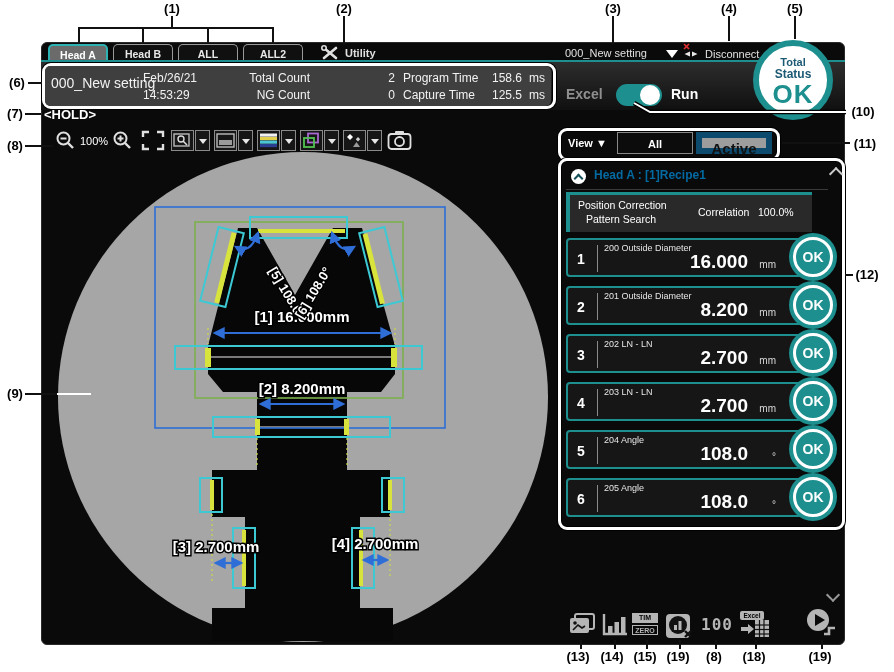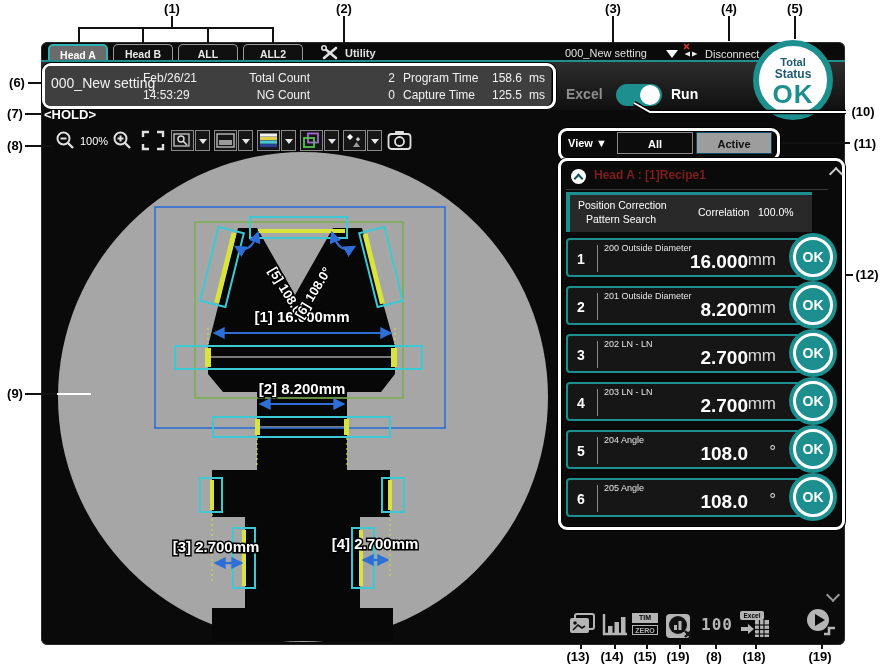--- a/index.html
+++ b/index.html
@@ -26,31 +26,31 @@
   .status-circle .ok{font-size:26px;font-weight:bold;color:#1e8f8f;line-height:26px;letter-spacing:1px;}
   .hold{position:absolute;left:44px;top:107px;color:#fff;font-size:13px;font-weight:bold;}
   
   .tbtn{position:absolute;top:130px;height:21px;border:1px solid #8a8a8a;background:#161616;box-sizing:border-box;}
   .tarr{position:absolute;top:130px;width:15px;height:21px;border:1px solid #8a8a8a;background:#161616;box-sizing:border-box;}
   .tarr::after{content:"";position:absolute;left:3px;top:8px;border-left:4px solid transparent;border-right:4px solid transparent;border-top:5px solid #e8e8e8;}
   .ztext{position:absolute;left:80px;top:135px;color:#fff;font-size:11px;}
   
   .viewlbl{position:absolute;left:568px;top:137px;color:#fff;font-size:11px;font-weight:bold;}
   .btn-all{position:absolute;left:617px;top:132px;width:76px;height:22px;background:#0c0c0c;border:1px solid #888;color:#fff;font-size:11px;font-weight:bold;text-align:center;line-height:22px;box-sizing:border-box;}
-  .btn-active{position:absolute;left:696px;top:132px;width:76px;height:22px;background:#9d9d9d;border:1px solid #0c4a6e;color:#111;font-size:11px;font-weight:bold;text-align:center;line-height:22px;box-sizing:border-box;}
-  .rheader{position:absolute;left:566px;top:168px;color:#7f1d1d;font-size:12px;font-weight:bold;}
+  .btn-active{position:absolute;left:696px;top:132px;width:76px;height:22px;background:#9d9d9d;border:6px solid #0c4a6e;color:#111;font-size:15px;font-weight:bold;text-align:center;line-height:22px;box-sizing:border-box;}
+  .rheader{position:absolute;left:566px;top:168px;color:#0369a1;font-size:12px;font-weight:bold;}
   .chev-circle{position:absolute;left:571px;top:169px;width:15px;height:15px;background:#fff;border-radius:50%;}
   .chev-circle::after{content:"";position:absolute;left:4px;top:6px;width:5px;height:5px;border-left:2px solid #14505a;border-top:2px solid #14505a;transform:rotate(45deg);}
   .poscard{position:absolute;left:566px;top:192px;width:246px;height:40px;background:#292929;border-top:3px solid #1e8f8f;border-left:4px solid #1e8f8f;box-sizing:border-box;color:#fff;}
   .row{position:absolute;left:566px;width:260px;height:39px;background:#161616;border:2px solid #1e8f8f;border-radius:4px;box-sizing:border-box;color:#fff;}
   .row .no{position:absolute;left:9px;top:11px;font-size:14px;font-weight:bold;}
   .row .div{position:absolute;left:29px;top:5px;width:1px;height:27px;background:#8a8a8a;}
   .row .lab{position:absolute;left:36px;top:3px;font-size:9px;color:#e6e6e6;white-space:nowrap;}
   .row .val{position:absolute;right:76px;bottom:2px;font-size:19px;font-weight:bold;}
-  .row .unit{position:absolute;right:48px;bottom:5px;font-size:17px;color:#d8d8d8;}
+  .row .unit{position:absolute;right:48px;bottom:5px;font-size:10px;color:#d8d8d8;}
   .okbadge{position:absolute;right:-9px;top:-3px;width:34px;height:34px;background:#1e8f8f;border:3px solid #fff;border-radius:50%;box-shadow:0 0 0 4px #1e8f8f;color:#fff;font-size:14px;font-weight:bold;text-align:center;line-height:34px;}
   .chevup{position:absolute;left:831px;top:169px;width:8px;height:8px;border-left:2px solid #ccc;border-top:2px solid #ccc;transform:rotate(45deg);}
   .chevdn{position:absolute;left:828px;top:590px;width:8px;height:8px;border-right:2px solid #999;border-bottom:2px solid #999;transform:rotate(45deg);}
   
   .bic{position:absolute;top:612px;}
   .timbox{width:26px;height:10px;background:#b5b5b5;color:#000;font-size:7px;font-weight:bold;text-align:center;line-height:10px;}
   .zerobox{width:26px;height:10px;border:1px solid #b5b5b5;color:#b5b5b5;font-size:7px;font-weight:bold;text-align:center;line-height:10px;box-sizing:border-box;margin-top:2px;background:#0a0a0a;}
   .hundred{font-size:16px;font-weight:900;color:#b5b5b5;letter-spacing:1px;font-family:"DejaVu Sans Mono",monospace;}
   .exceltag{width:24px;height:9px;background:#b5b5b5;color:#000;font-size:6.5px;font-weight:bold;text-align:center;line-height:9px;border-radius:2px;}
   

